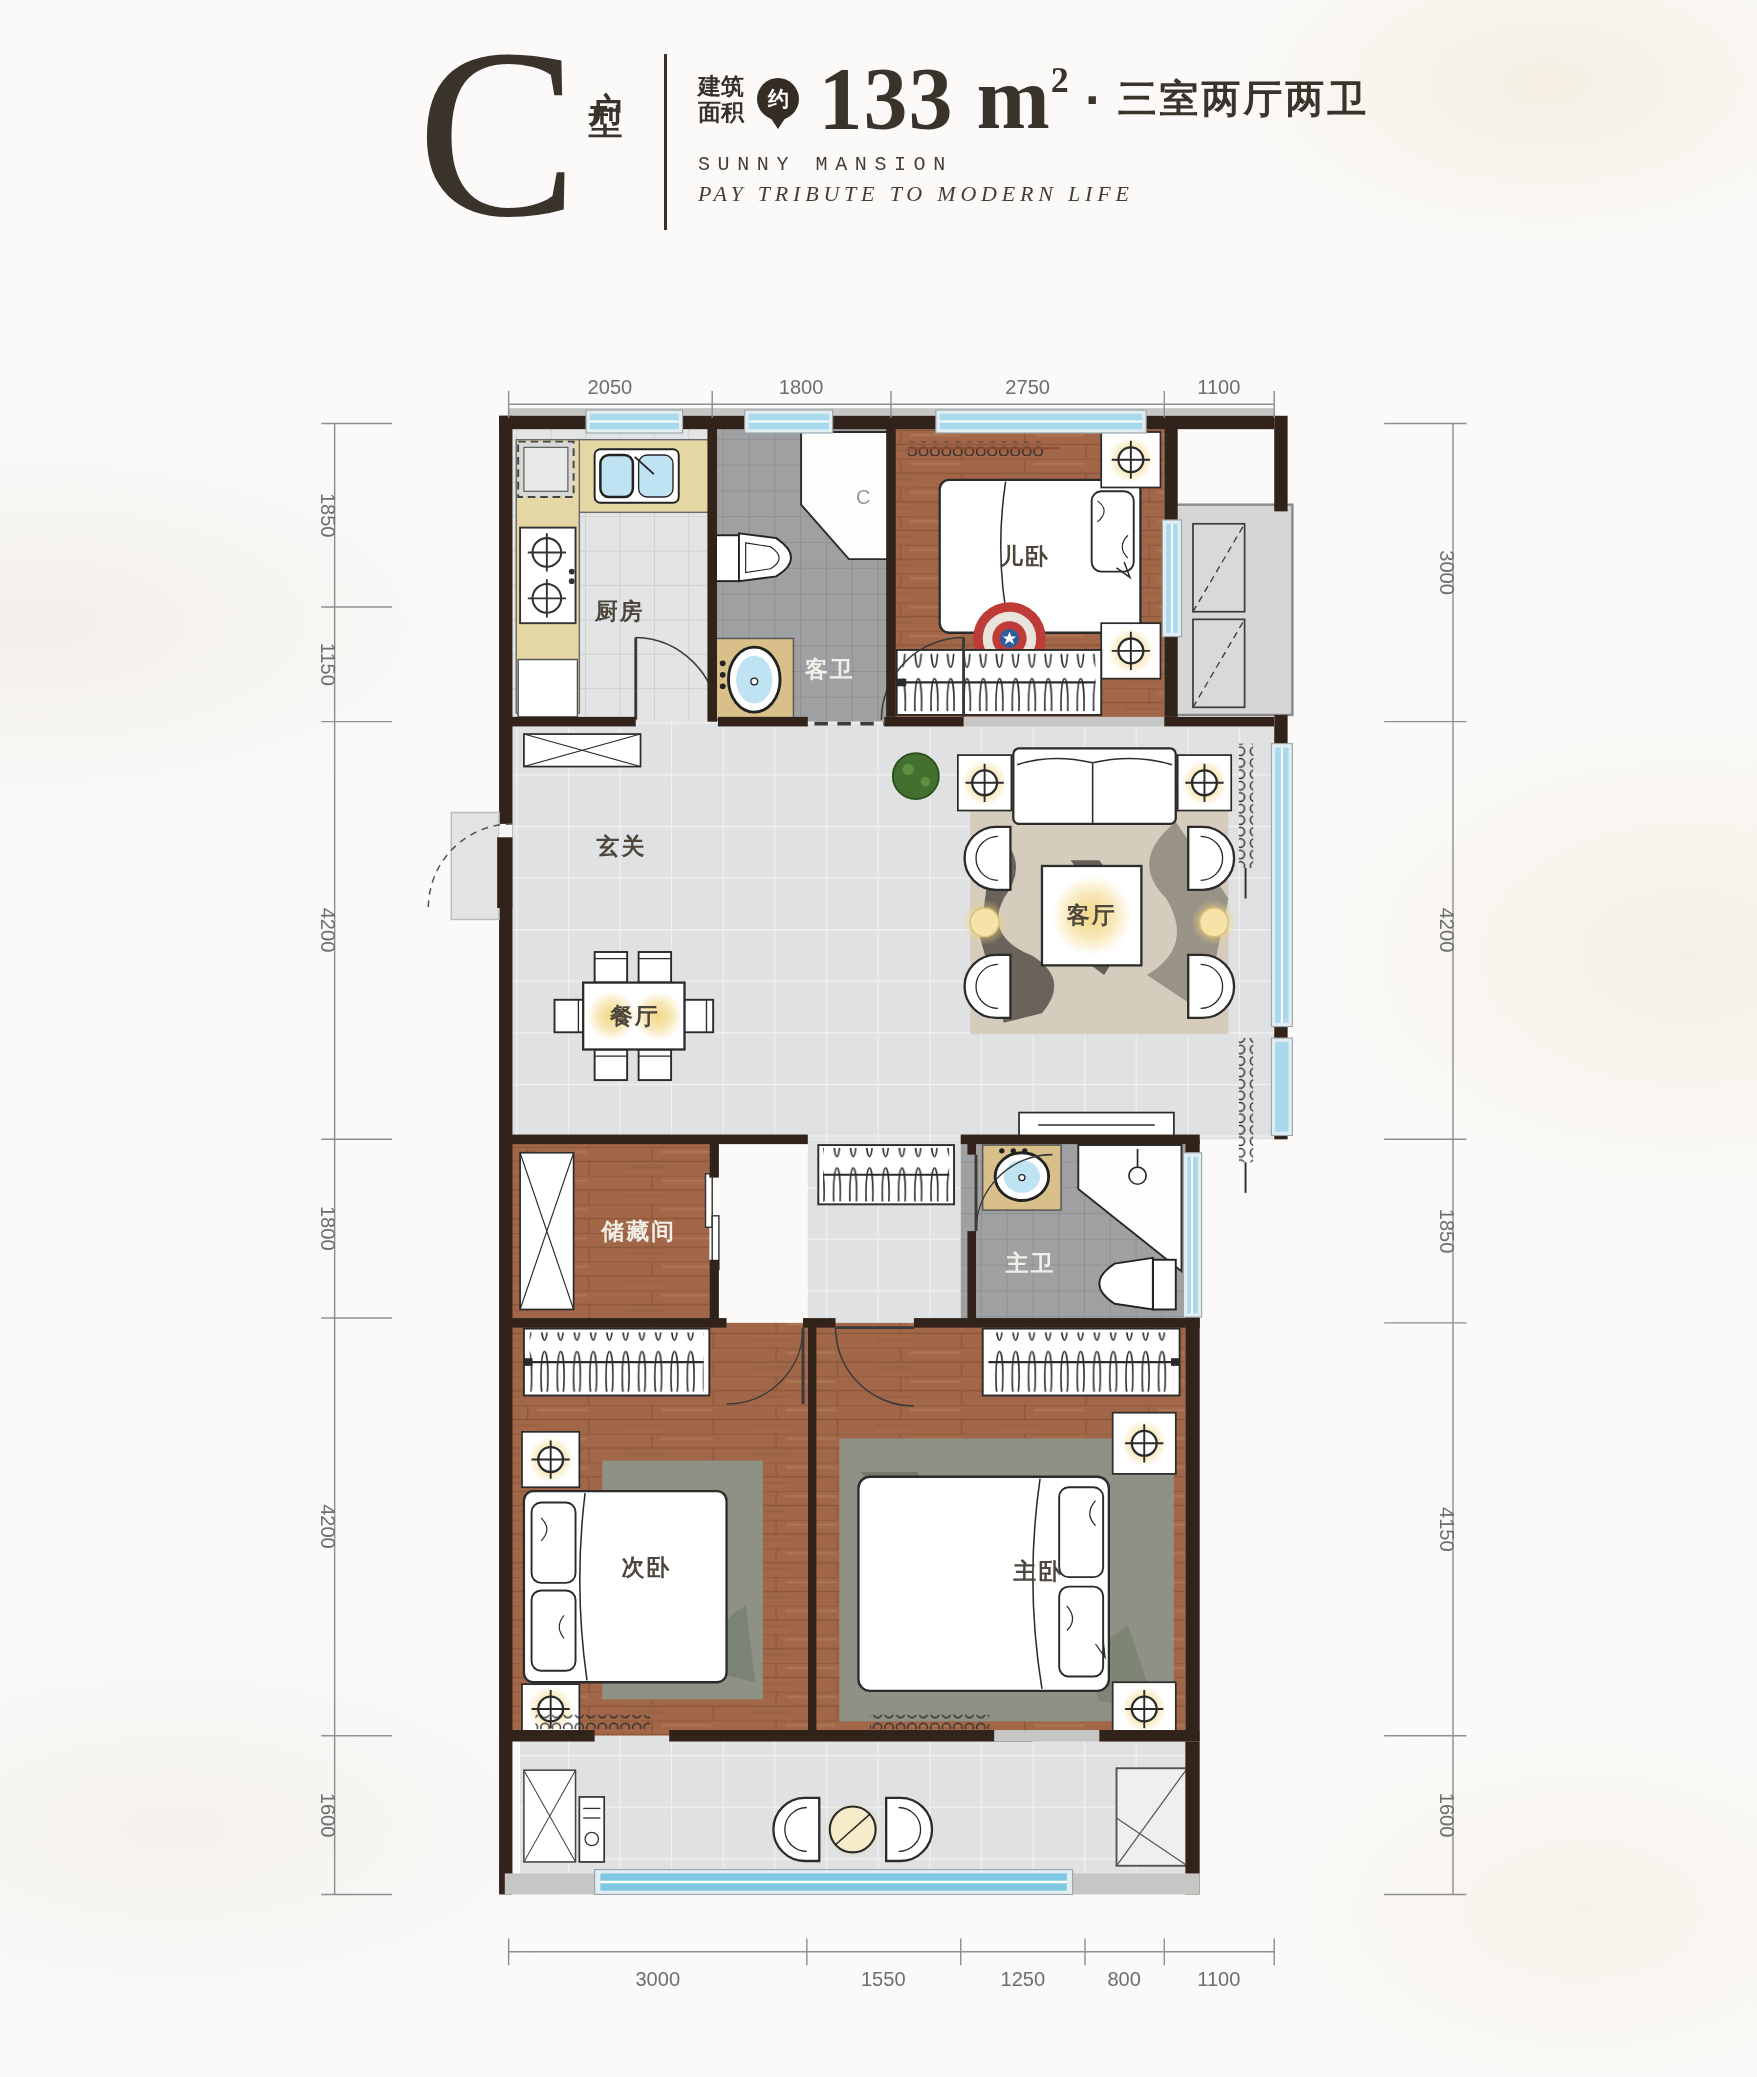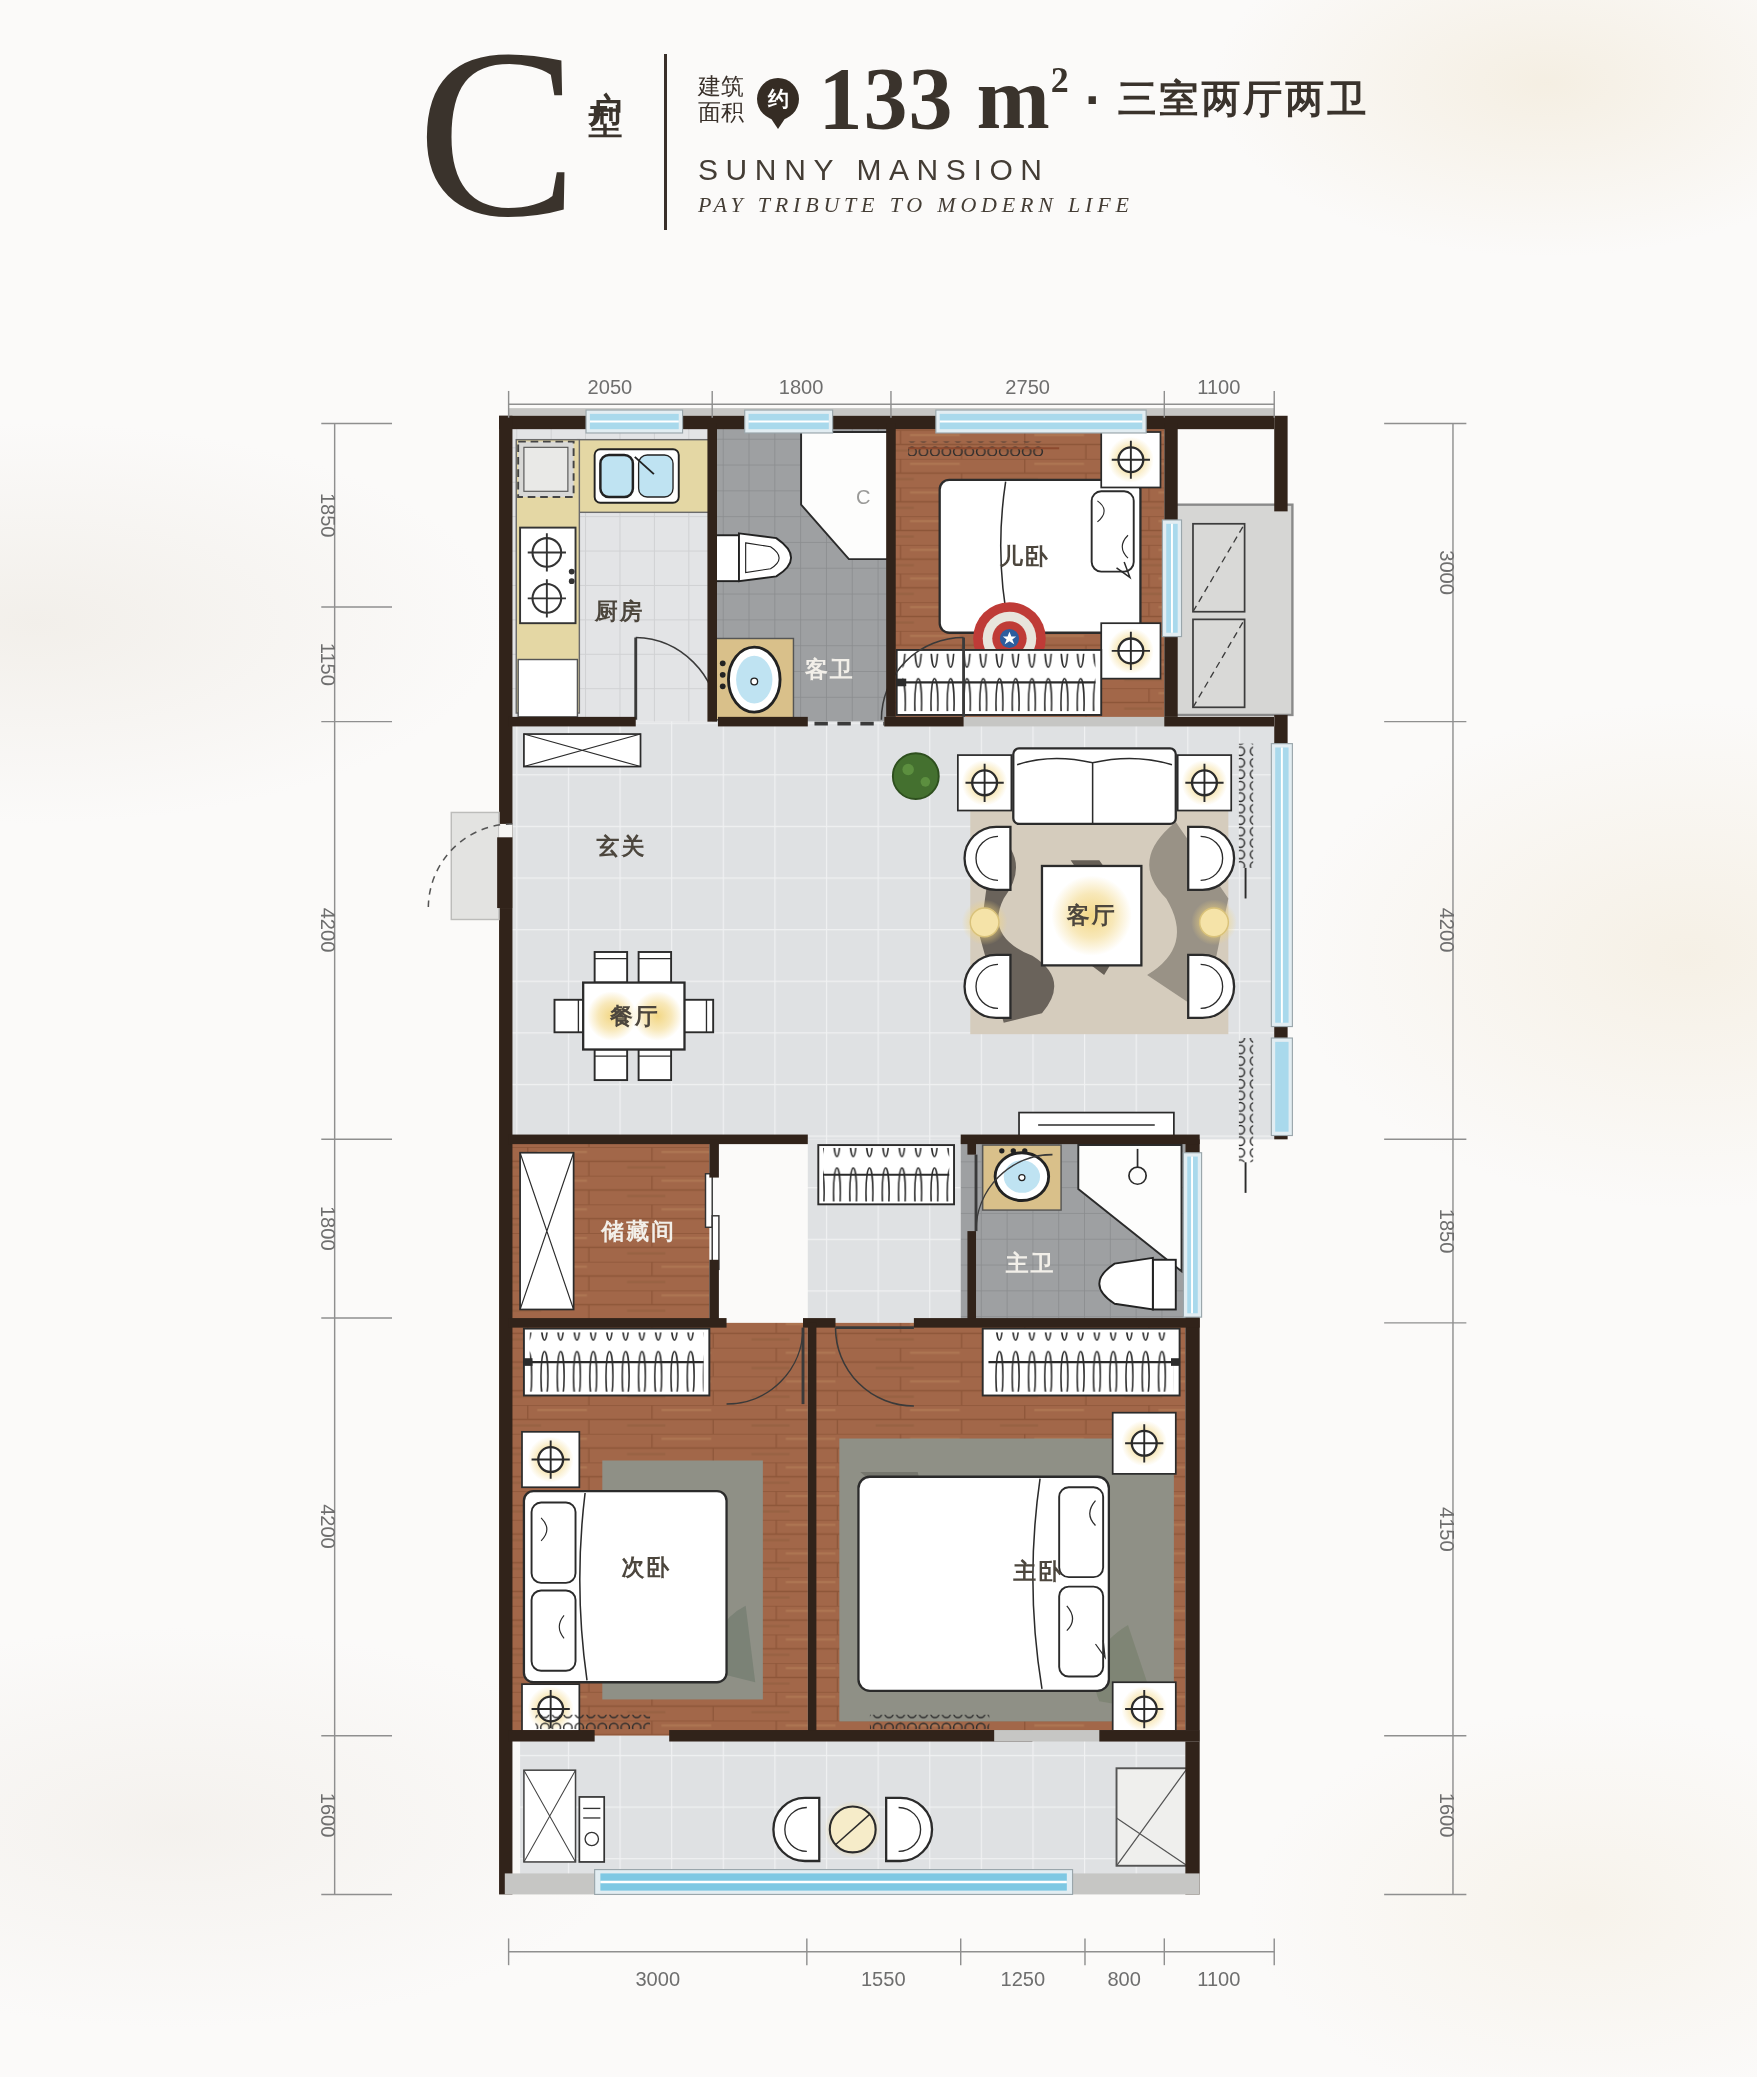--- a/index.html
+++ b/index.html
@@ -11,30 +11,30 @@
       radial-gradient(ellipse 669px 287px at 2% 30%, rgba(222,214,200,.30), transparent 70%),
       radial-gradient(ellipse 574px 363px at 96% 46%, rgba(226,205,160,.22), transparent 70%),
       radial-gradient(ellipse 669px 287px at 10% 88%, rgba(224,216,204,.25), transparent 70%),
       radial-gradient(ellipse 478px 287px at 90% 92%, rgba(228,210,170,.18), transparent 70%);}
   .hdr{position:absolute;color:#3a332c;}
   .c-letter{left:417px;top:13.4px;font-family:"Liberation Serif","DejaVu Serif",serif;font-size:241px;line-height:1;font-weight:500;}
   .type-suffix{left:583px;top:63px;writing-mode:vertical-rl;font-size:34px;font-weight:700;letter-spacing:13.4px;}
   .divider{left:664px;top:54px;width:2.9px;height:176px;background:#39302a;}
   .title-block{left:698px;top:55px;}
   .area-row{display:flex;align-items:center;gap:13.4px;}
-  .area-label{font-size:23px;font-weight:400;line-height:1.15;color:#39302a;}
+  .area-label{font-size:23px;font-weight:700;line-height:1.15;color:#39302a;}
   .pin{position:relative;width:42px;height:42px;background:#352c24;border-radius:50%;color:#fff;
        display:flex;align-items:center;justify-content:center;font-size:21px;font-weight:700;margin-right:5.7px;}
   .pin::after{content:"";position:absolute;top:36px;left:50%;transform:translateX(-50%);
        border:10.5px solid transparent;border-top:15.3px solid #352c24;}
   .area-value{font-family:"Liberation Serif","DejaVu Serif",serif;font-size:88px;font-weight:700;letter-spacing:1px;line-height:1;}
   .area-value sup{font-size:36px;vertical-align:36px;}
   .dot{font-size:52px;font-weight:700;margin:0 1.9px;}
   .layout-text{font-size:39px;font-weight:700;letter-spacing:2.9px;}
-  .sub1{margin-top:9.6px;font-family:Liberation Sans, sans-serif;font-size:30px;letter-spacing:7.6px;color:#443d35;}
+  .sub1{margin-top:9.6px;font-family:Liberation Mono, monospace;font-size:20px;letter-spacing:7.6px;color:#443d35;}
   .sub2{margin-top:5.7px;font-family:"Liberation Serif","DejaVu Serif",serif;font-size:22px;letter-spacing:4.8px;color:#443d35;font-style:italic;}
   svg text{font-family:"Liberation Sans","DejaVu Sans",sans-serif;}
   .dimtxt{font-size:21px;fill:#6e6e6e;}
   .roomtxt{font-size:24px;fill:#4c463d;letter-spacing:2px;font-weight:600;}
   .roomtxt-w{font-size:24px;fill:#f2efe9;letter-spacing:2px;font-weight:600;}
 </style>
 </head>
 <body>
 
 <div class="page">

